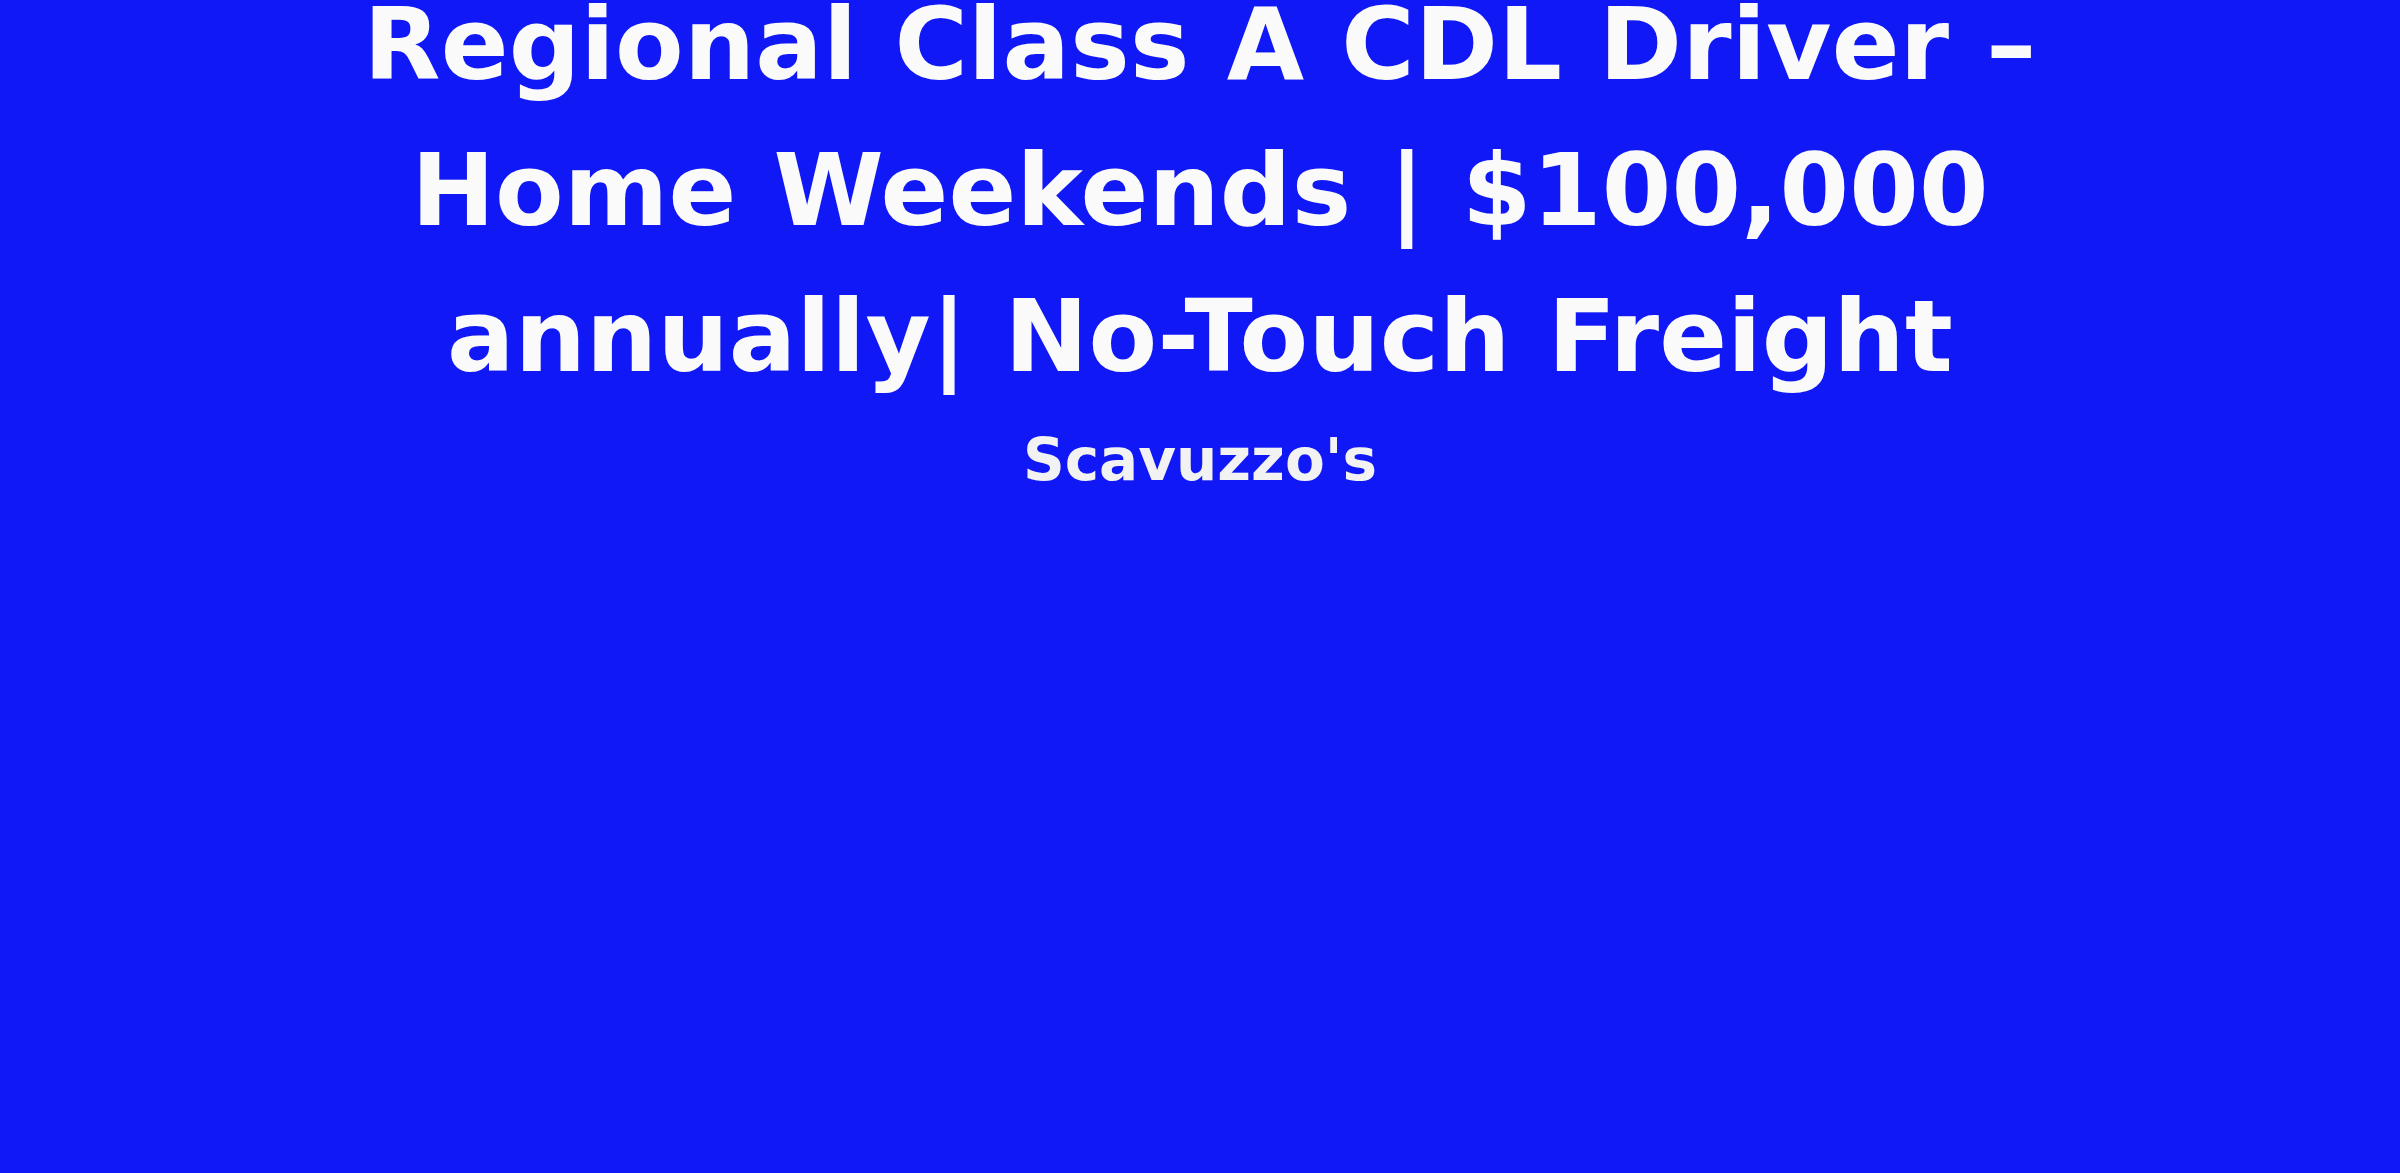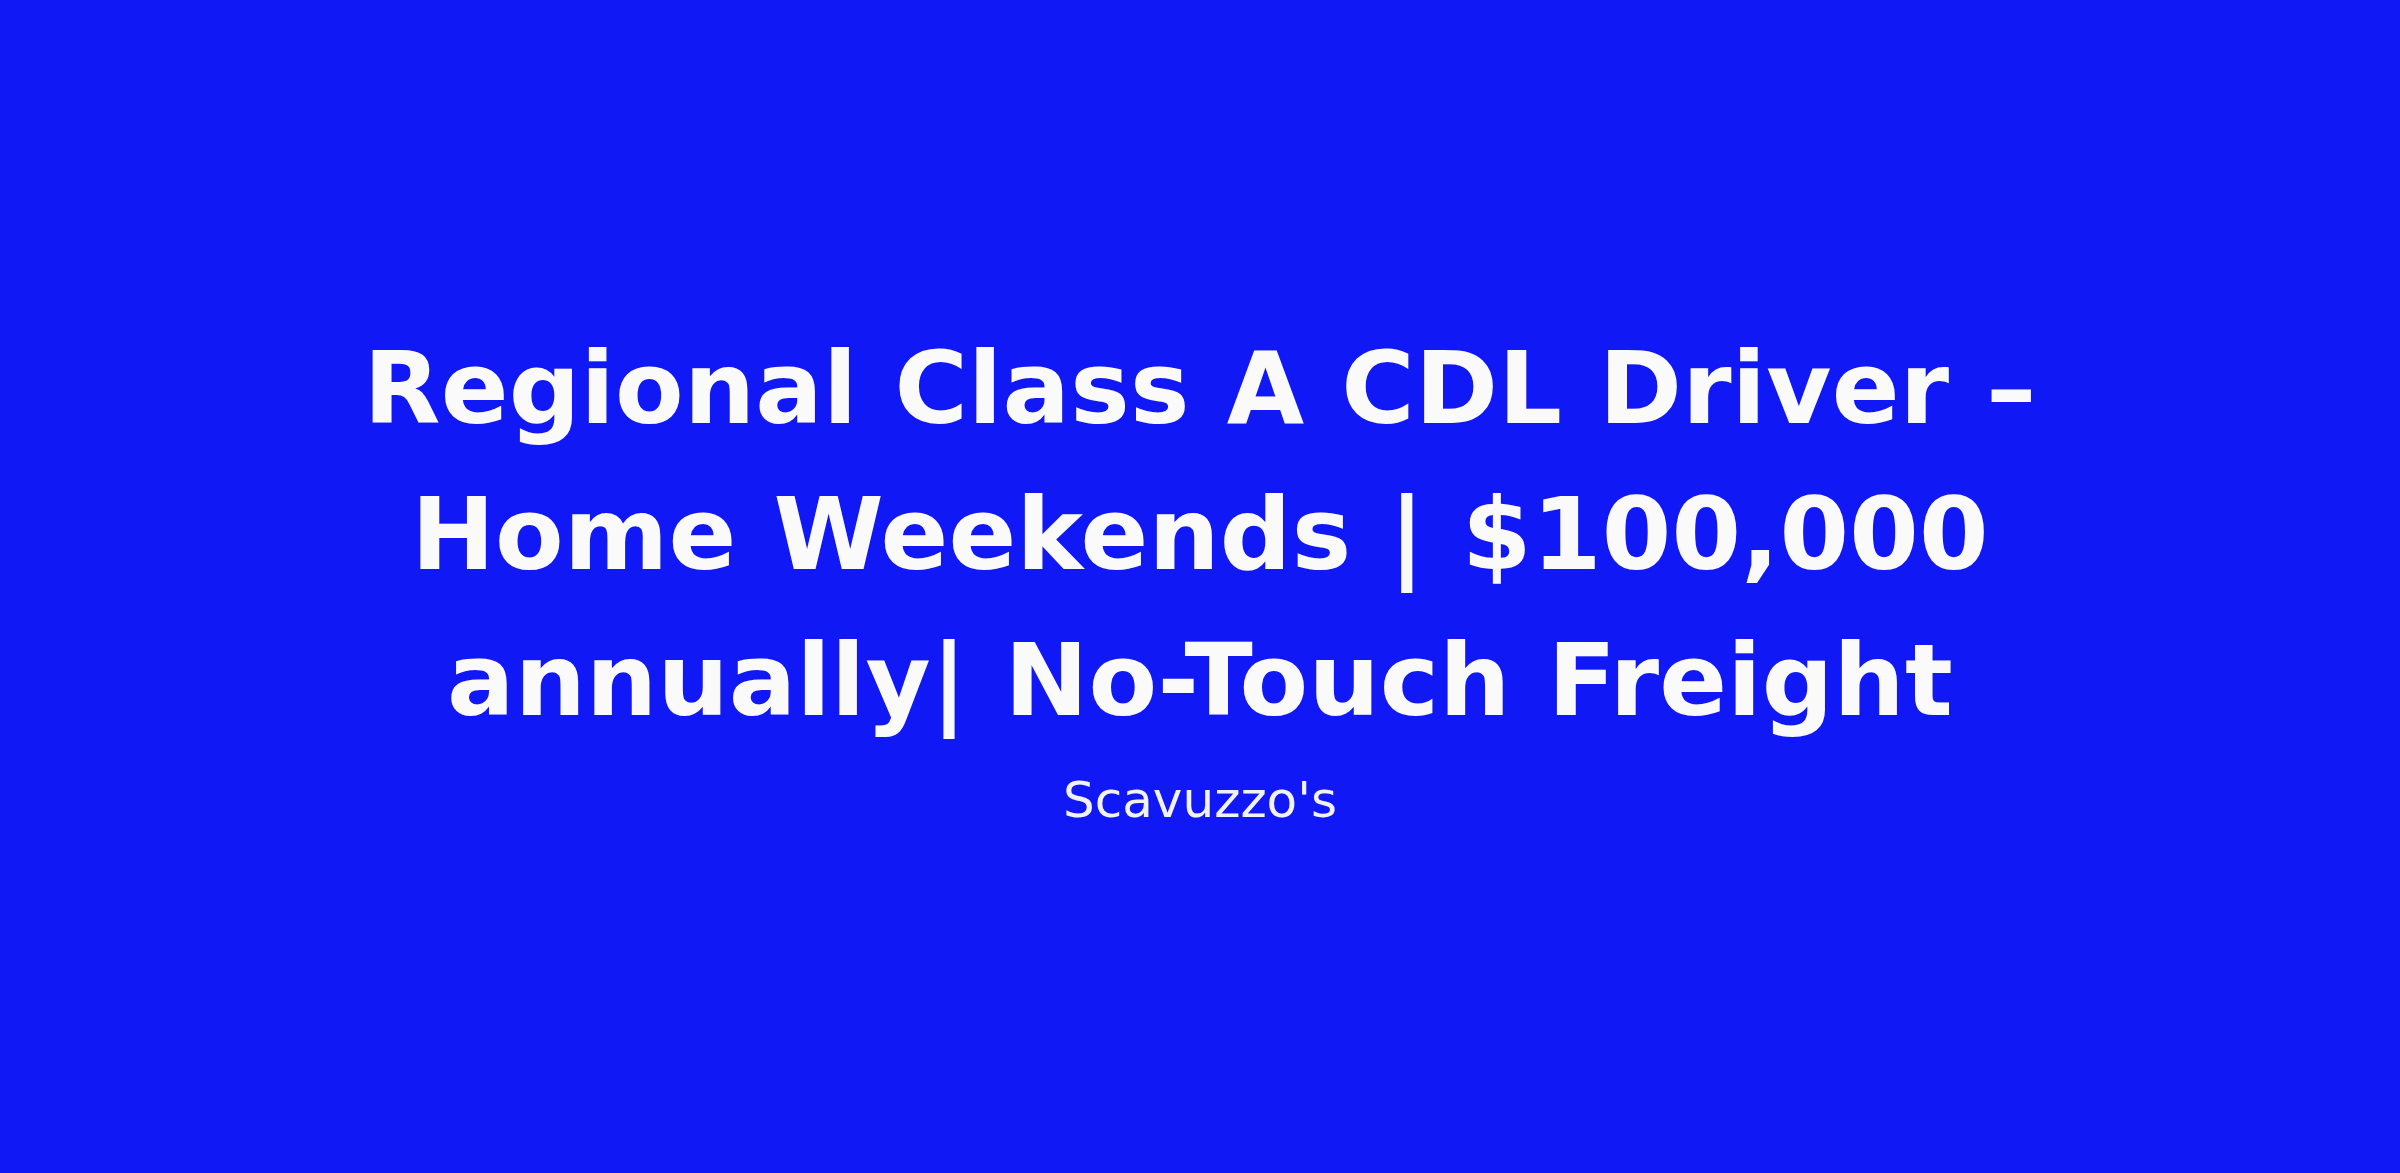--- a/index.html
+++ b/index.html
@@ -17,21 +17,20 @@
 
   .banner {
     position: relative;
     box-sizing: border-box;
     width: 2400px;
     height: 1173px;
     background-color: #1018f5;
     display: flex;
     flex-direction: column;
     align-items: center;
-    justify-content: center;
   }
 
   .text-block {
     width: 1760px;
     max-width: 1760px;
     text-align: center;
     margin-top: -28px;
   }
 
   .job-title {
@@ -46,22 +45,22 @@
     word-spacing: 2px;
     text-align: center;
   }
 
   .company-name {
     margin: 0;
     padding: 0;
     margin-top: 16px;
     color: #f2f2f2;
     font-family: "DejaVu Sans", "Liberation Sans", sans-serif;
-    font-weight: 400;
-    font-size: 50px;
+    font-weight: 700;
+    font-size: 58px;
     line-height: 1.2;
     text-align: center;
   }
 </style>
 </head>
 <body>
 
 <div class="banner" style="background-color: rgb(16, 24, 245);">
 
   <div class="text-block">

